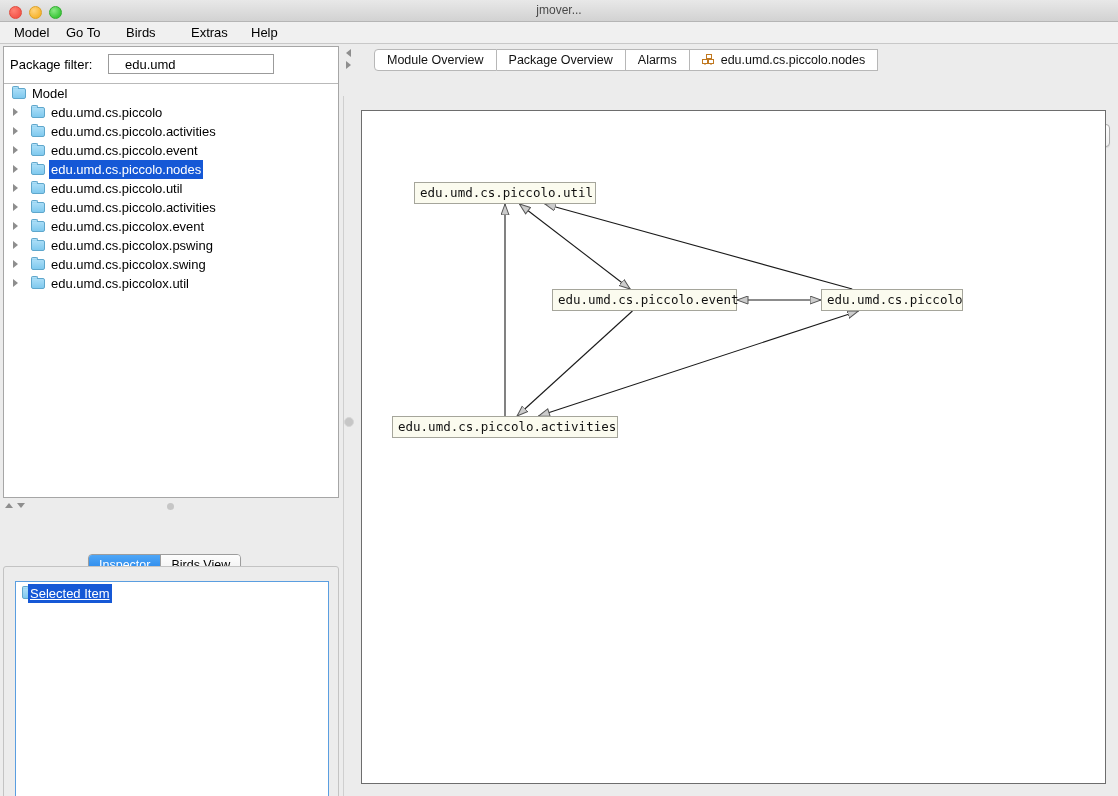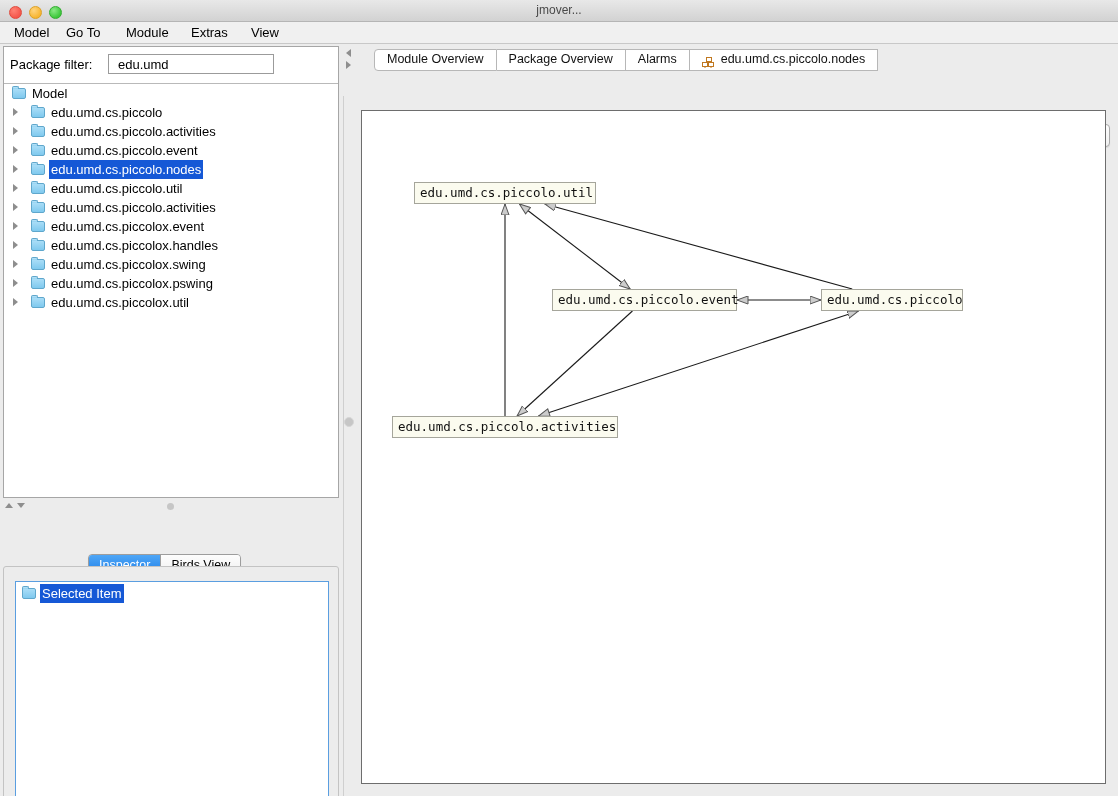--- a/index.html
+++ b/index.html
@@ -82,21 +82,21 @@
   }
   .filter-input {
     position: absolute; left: 104px; top: 7px;
     width: 166px; height: 20px;
     box-sizing: border-box;
     border: 1px solid #9b9b9b;
     background: #ffffff;
     font-family: "Liberation Sans", sans-serif;
     font-size: 13px;
     color: #000;
-    padding: 0 9px;
+    padding: 0 16px;
     outline: none;
   }
   .tree-sep {
     position: absolute; left: 0; top: 36px;
     width: 334px; height: 1px;
     background: #b9b9b9;
   }
   .tree-list {
     position: absolute; left: 0; top: 37px;
     width: 334px; height: 413px;
@@ -217,21 +217,21 @@
     box-sizing: border-box;
     overflow: hidden;
   }
   .insp-row {
     position: relative;
     height: 19px;
     line-height: 19px;
     margin-top: 2px;
   }
   .insp-row .folder { left: 6px; top: 4px; }
-  .insp-row .tree-label { left: 24px; }
+  .insp-row .tree-label { left: 12px; text-decoration: underline; }
 
   
   .v-split {
     position: absolute; left: 342px; top: 44px;
     width: 18px; height: 752px;
     background: #ececec;
   }
   .v-split .tri-left {
     position: absolute; left: 4px; top: 5px;
     width: 0; height: 0;
@@ -280,21 +280,21 @@
     padding: 0 12px;
     font-size: 12.5px;
     color: #111;
     background: #ffffff;
     border: 1px solid #b7b7b7;
     border-left: none;
     box-sizing: border-box;
     cursor: default;
     white-space: nowrap;
     display: flex;
-    align-items: flex-end;
+    align-items: center;
   }
   .tab:first-child {
     border-left: 1px solid #b7b7b7;
     border-radius: 4px 0 0 4px;
   }
   .tab.active {
     background: linear-gradient(#5fb1f7, #1f7fe9);
     color: #ffffff;
     border-color: #1a6fcc;
     border-radius: 0 5px 5px 0;
@@ -384,23 +384,23 @@
   <div class="titlebar">
     <div class="traffic close"></div>
     <div class="traffic min"></div>
     <div class="traffic max"></div>
     <div class="title-text">jmover...</div>
   </div>
 
   <div class="menubar">
     <div class="menu-item" style="left:8px">Model</div>
     <div class="menu-item" style="left:60px">Go To</div>
-    <div class="menu-item" style="left:120px">Module</div>
+    <div class="menu-item" style="left:120px">Birds</div>
     <div class="menu-item" style="left:185px">Extras</div>
-    <div class="menu-item" style="left:245px">View</div>
+    <div class="menu-item" style="left:245px">Help</div>
   </div>
 
   <div class="left-panel">
 
     <div class="tree-box">
       <div class="filter-row">
         <div class="filter-label">Package filter:</div>
         <input class="filter-input" type="text" value="edu.umd" style="">
       </div>
       <div class="tree-sep"></div>
@@ -441,31 +441,26 @@
             <span class="tree-label">edu.umd.cs.piccolo.activities</span>
           </div>
           <div class="tree-row child">
             <span class="tree-arrow"></span>
             <span class="folder"></span>
             <span class="tree-label">edu.umd.cs.piccolox.event</span>
           </div>
           <div class="tree-row child">
             <span class="tree-arrow"></span>
             <span class="folder"></span>
-            <span class="tree-label">edu.umd.cs.piccolox.handles</span>
+            <span class="tree-label">edu.umd.cs.piccolox.pswing</span>
           </div>
           <div class="tree-row child">
             <span class="tree-arrow"></span>
             <span class="folder"></span>
             <span class="tree-label">edu.umd.cs.piccolox.swing</span>
-          </div>
-          <div class="tree-row child">
-            <span class="tree-arrow"></span>
-            <span class="folder"></span>
-            <span class="tree-label">edu.umd.cs.piccolox.pswing</span>
           </div>
           <div class="tree-row child">
             <span class="tree-arrow"></span>
             <span class="folder"></span>
             <span class="tree-label">edu.umd.cs.piccolox.util</span>
           </div>
         </div>
     </div>
 
     <div class="h-split">

